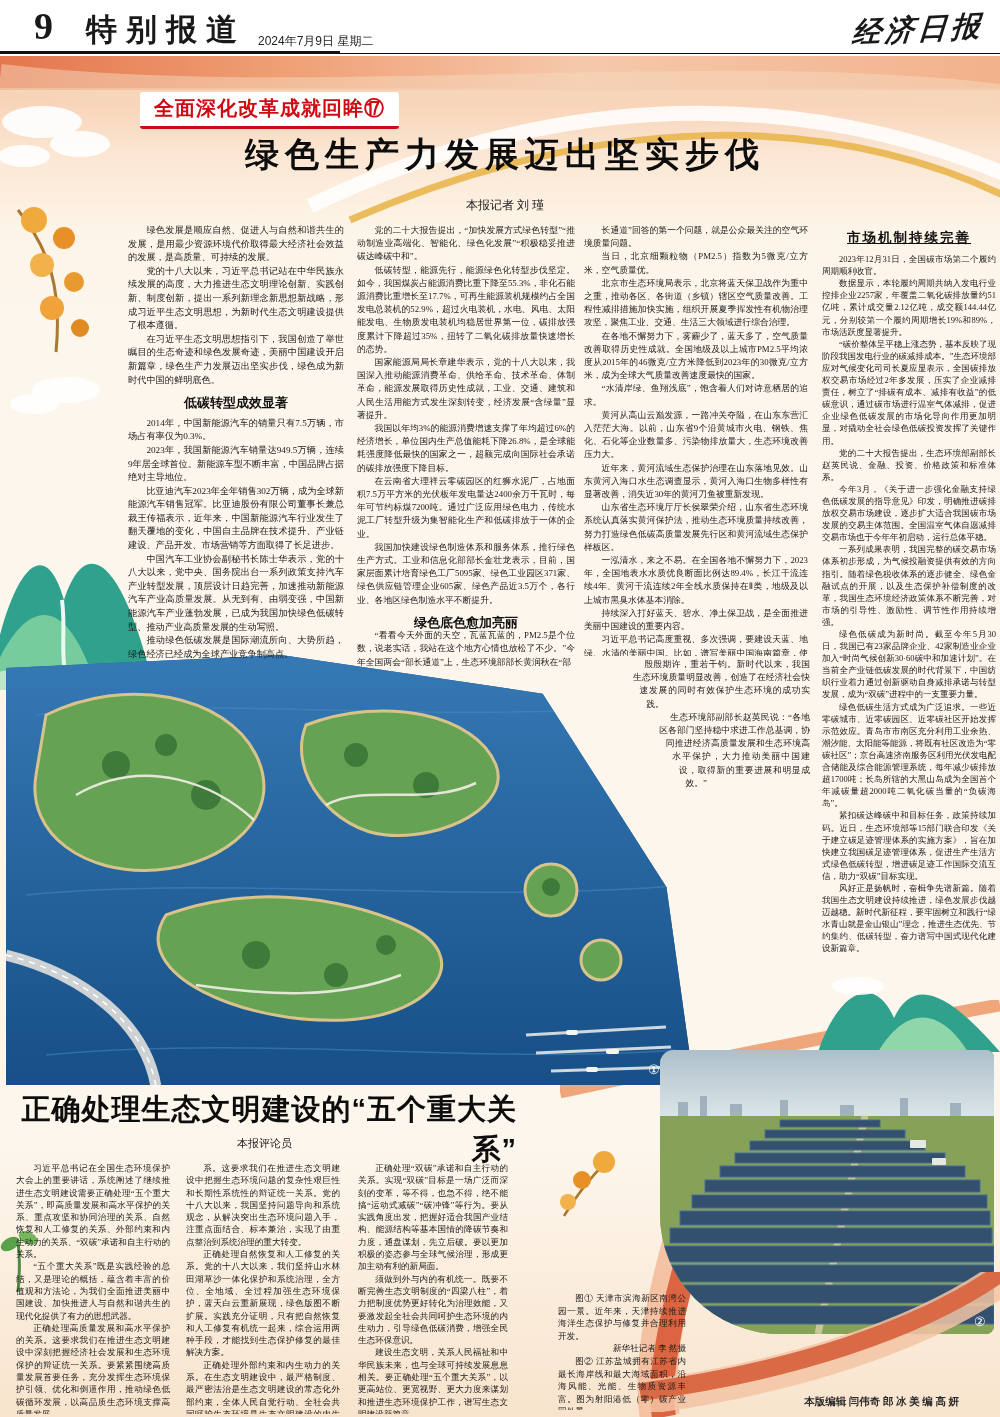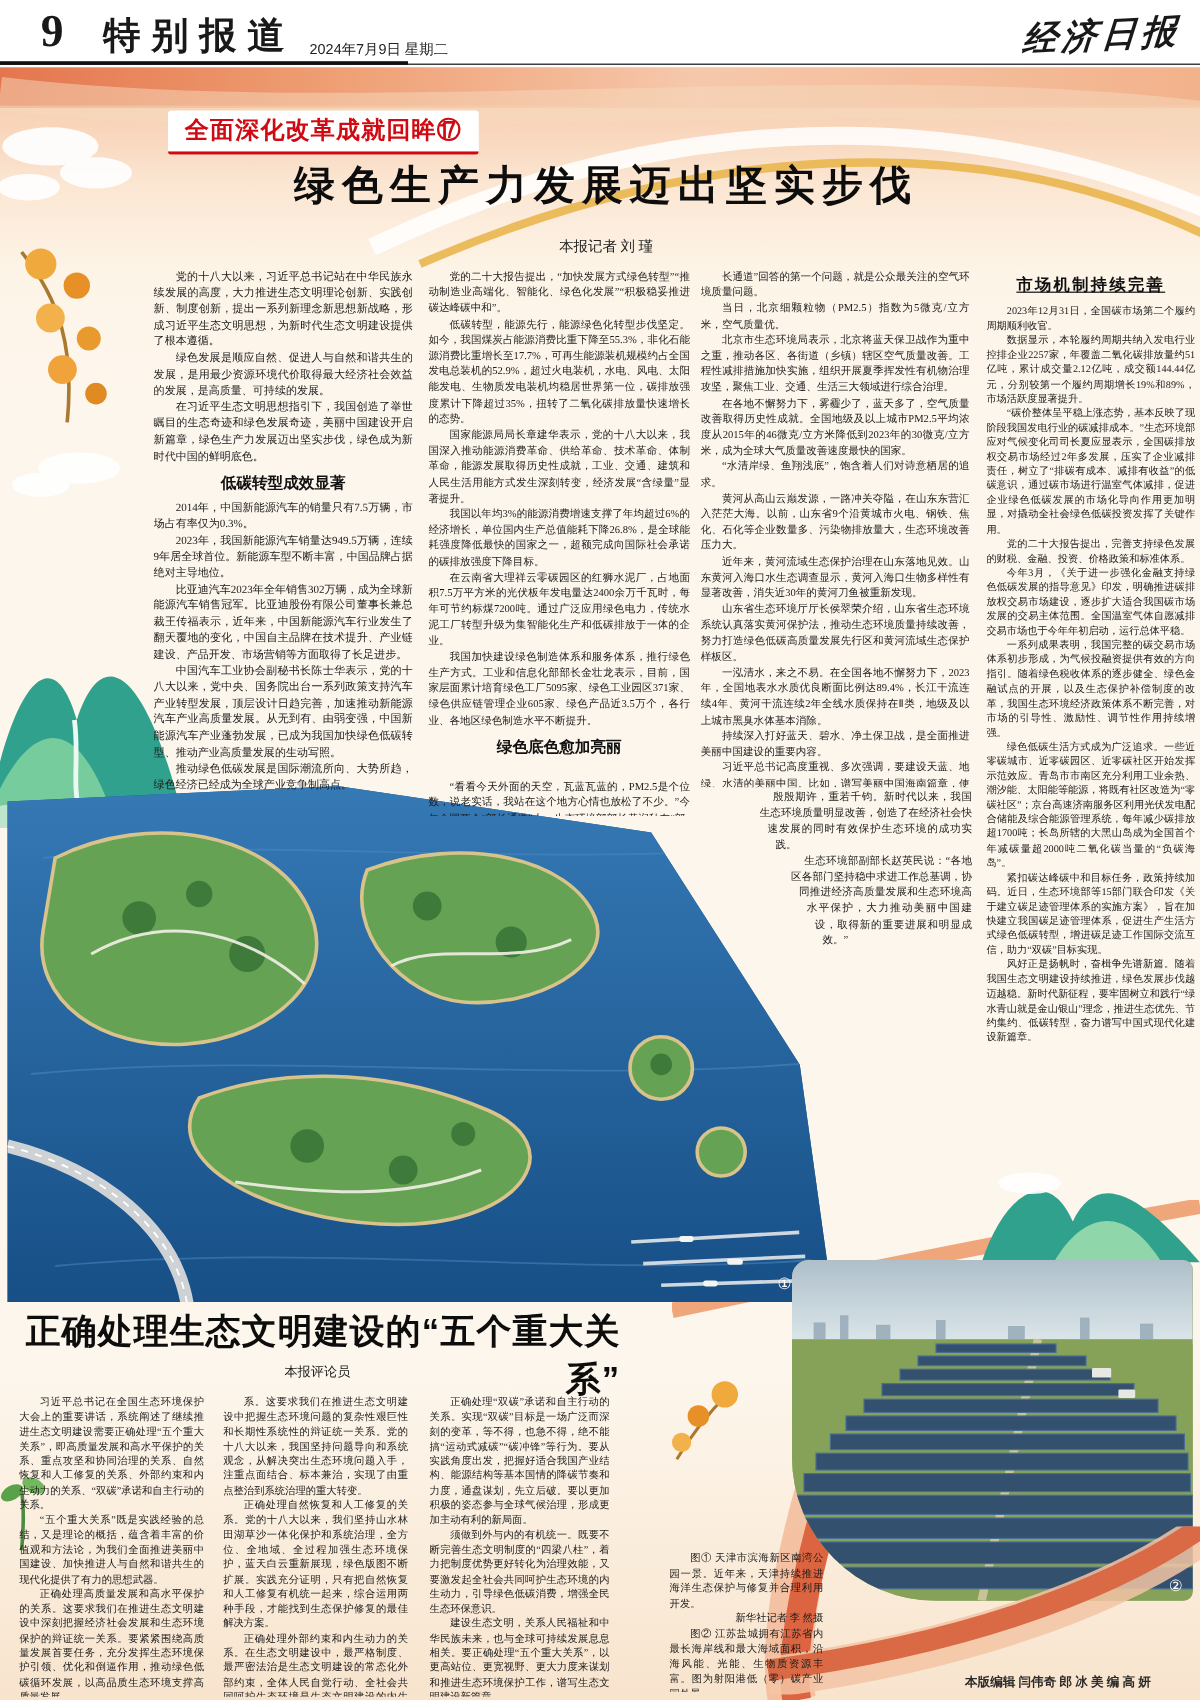--- a/index.html
+++ b/index.html
@@ -39,21 +39,21 @@
 
   
   .tcol { position:absolute; overflow:hidden; text-align:justify; color:#1a1a1a;
           font-family:"Liberation Serif",serif; z-index:5; }
   .tcol p { text-indent:2em; margin:0; }
   .tcol h3 { font-family:"Liberation Sans",sans-serif; text-align:center; font-weight:bold;
              color:#111; text-indent:0; }
   .col1 { left:128px; top:224px; width:216px; height:440px; font-size:9.2px; line-height:13.6px; }
   .col1 h3 { font-size:13px; margin:9px 0 7px; }
   .col2 { left:357px; top:224px; width:218px; height:456px; font-size:8.8px; line-height:13.2px; }
-  .col2 h3 { font-size:13px; margin:9px 0 20px;text-align:center; }
+  .col2 h3 { font-size:13px; margin:9px 0 0;text-align:center; }
   .col3a { left:584px; top:224px; width:224px; height:432px; font-size:8.8px; line-height:13.2px; }
   .col3b { left:620px; top:658px; width:190px; height:218px; font-size:8.8px; line-height:13.2px; }
   .col3b .wedge { float:left; width:108px; height:218px;
                   shape-outside:polygon(0 0,100% 100%,0 100%); }
   .sidebar { left:822px; top:230px; width:174px; height:740px; font-size:8.5px; line-height:12.1px; }
   .sidebar h3 { font-size:13.5px; margin:2px 0 9px; letter-spacing:2px;text-decoration:underline; }
 
   
   .photo1 { left:6px; top:655px; width:688px; height:430px; z-index:2; overflow:hidden;
             clip-path:polygon(0 3%,40% 0,78% 9%,96% 54%,100% 100%,0 100%); background:#1c5a90; }
@@ -125,22 +125,22 @@
     <path d="M62,540 C66,570 60,592 66,618" stroke="#eafaf2" stroke-width="4" fill="none"></path>
     <ellipse cx="62" cy="622" rx="95" ry="14" fill="#bde6cd"></ellipse>
   </g>
 </svg>
 
 <div class="abs series-banner">全面深化改革成就回眸⑰</div>
 <div class="abs headline">绿色生产力发展迈出坚实步伐</div>
 <div class="abs byline">本报记者 刘 瑾</div>
 
 <div class="tcol col1">
+    <p>绿色发展是顺应自然、促进人与自然和谐共生的发展，是用最少资源环境代价取得最大经济社会效益的发展，是高质量、可持续的发展。</p>
     <p>党的十八大以来，习近平总书记站在中华民族永续发展的高度，大力推进生态文明理论创新、实践创新、制度创新，提出一系列新理念新思想新战略，形成习近平生态文明思想，为新时代生态文明建设提供了根本遵循。</p>
-    <p>绿色发展是顺应自然、促进人与自然和谐共生的发展，是用最少资源环境代价取得最大经济社会效益的发展，是高质量、可持续的发展。</p>
     <p>在习近平生态文明思想指引下，我国创造了举世瞩目的生态奇迹和绿色发展奇迹，美丽中国建设开启新篇章，绿色生产力发展迈出坚实步伐，绿色成为新时代中国的鲜明底色。</p>
     <h3>低碳转型成效显著</h3>
     <p>2014年，中国新能源汽车的销量只有7.5万辆，市场占有率仅为0.3%。</p>
     <p>2023年，我国新能源汽车销量达949.5万辆，连续9年居全球首位。新能源车型不断丰富，中国品牌占据绝对主导地位。</p>
     <p>比亚迪汽车2023年全年销售302万辆，成为全球新能源汽车销售冠军。比亚迪股份有限公司董事长兼总裁王传福表示，近年来，中国新能源汽车行业发生了翻天覆地的变化，中国自主品牌在技术提升、产业链建设、产品开发、市场营销等方面取得了长足进步。</p>
     <p>中国汽车工业协会副秘书长陈士华表示，党的十八大以来，党中央、国务院出台一系列政策支持汽车产业转型发展，顶层设计日趋完善，加速推动新能源汽车产业高质量发展。从无到有、由弱变强，中国新能源汽车产业蓬勃发展，已成为我国加快绿色低碳转型、推动产业高质量发展的生动写照。</p>
     <p>推动绿色低碳发展是国际潮流所向、大势所趋，绿色经济已经成为全球产业竞争制高点。</p>
   </div>
 <div class="tcol col2">
     <p>党的二十大报告提出，“加快发展方式绿色转型”“推动制造业高端化、智能化、绿色化发展”“积极稳妥推进碳达峰碳中和”。</p>
@@ -168,23 +168,24 @@
 <div class="tcol col3b">
     <div class="wedge"></div>
     <p>殷殷期许，重若千钧。新时代以来，我国生态环境质量明显改善，创造了在经济社会快速发展的同时有效保护生态环境的成功实践。</p>
     <p>生态环境部副部长赵英民说：“各地区各部门坚持稳中求进工作总基调，协同推进经济高质量发展和生态环境高水平保护，大力推动美丽中国建设，取得新的重要进展和明显成效。”</p>
   </div>
 <div class="tcol sidebar">
     <h3>市场机制持续完善</h3>
     <p>2023年12月31日，全国碳市场第二个履约周期顺利收官。</p>
     <p>数据显示，本轮履约周期共纳入发电行业控排企业2257家，年覆盖二氧化碳排放量约51亿吨，累计成交量2.12亿吨，成交额144.44亿元，分别较第一个履约周期增长19%和89%，市场活跃度显著提升。</p>
     <p>“碳价整体呈平稳上涨态势，基本反映了现阶段我国发电行业的碳减排成本。”生态环境部应对气候变化司司长夏应显表示，全国碳排放权交易市场经过2年多发展，压实了企业减排责任，树立了“排碳有成本、减排有收益”的低碳意识，通过碳市场进行温室气体减排，促进企业绿色低碳发展的市场化导向作用更加明显，对撬动全社会绿色低碳投资发挥了关键作用。</p>
-    <p>党的二十大报告提出，完善支持绿色发展的财税、金融、投资、价格政策和标准体系。</p>
+    <p>党的二十大报告提出，生态环境部副部长赵英民说、金融、投资、价格政策和标准体系。</p>
     <p>今年3月，《关于进一步强化金融支持绿色低碳发展的指导意见》印发，明确推进碳排放权交易市场建设，逐步扩大适合我国碳市场发展的交易主体范围。全国温室气体自愿减排交易市场也于今年年初启动，运行总体平稳。</p>
     <p>一系列成果表明，我国完整的碳交易市场体系初步形成，为气候投融资提供有效的方向指引。随着绿色税收体系的逐步健全、绿色金融试点的开展，以及生态保护补偿制度的改革，我国生态环境经济政策体系不断完善，对市场的引导性、激励性、调节性作用持续增强。</p>
+    <p>绿色低碳成为新时尚。截至今年5月30日，我国已有23家品牌企业、42家制造业企业加入“时尚气候创新30·60碳中和加速计划”。在当前全产业链低碳发展的时代背景下，中国纺织行业着力通过创新驱动自身减排承诺与转型发展，成为“双碳”进程中的一支重要力量。</p>
     <p>绿色低碳生活方式成为广泛追求。一些近零碳城市、近零碳园区、近零碳社区开始发挥示范效应。青岛市市南区充分利用工业余热、潮汐能、太阳能等能源，将既有社区改造为“零碳社区”；京台高速济南服务区利用光伏发电配合储能及综合能源管理系统，每年减少碳排放超1700吨；长岛所辖的大黑山岛成为全国首个年减碳量超2000吨二氧化碳当量的“负碳海岛”。</p>
     <p>紧扣碳达峰碳中和目标任务，政策持续加码。近日，生态环境部等15部门联合印发《关于建立碳足迹管理体系的实施方案》，旨在加快建立我国碳足迹管理体系，促进生产生活方式绿色低碳转型，增进碳足迹工作国际交流互信，助力“双碳”目标实现。</p>
     <p>风好正是扬帆时，奋楫争先谱新篇。随着我国生态文明建设持续推进，绿色发展步伐越迈越稳。新时代新征程，要牢固树立和践行“绿水青山就是金山银山”理念，推进生态优先、节约集约、低碳转型，奋力谱写中国式现代化建设新篇章。</p>
   </div>
 
 <div class="abs photo1">
   <svg width="688" height="430" viewBox="0 0 688 430" preserveAspectRatio="none">
     <defs>
       <linearGradient id="wg" x1="0" y1="0" x2="0" y2="1">
         <stop offset="0" stop-color="#3579b5"></stop>

